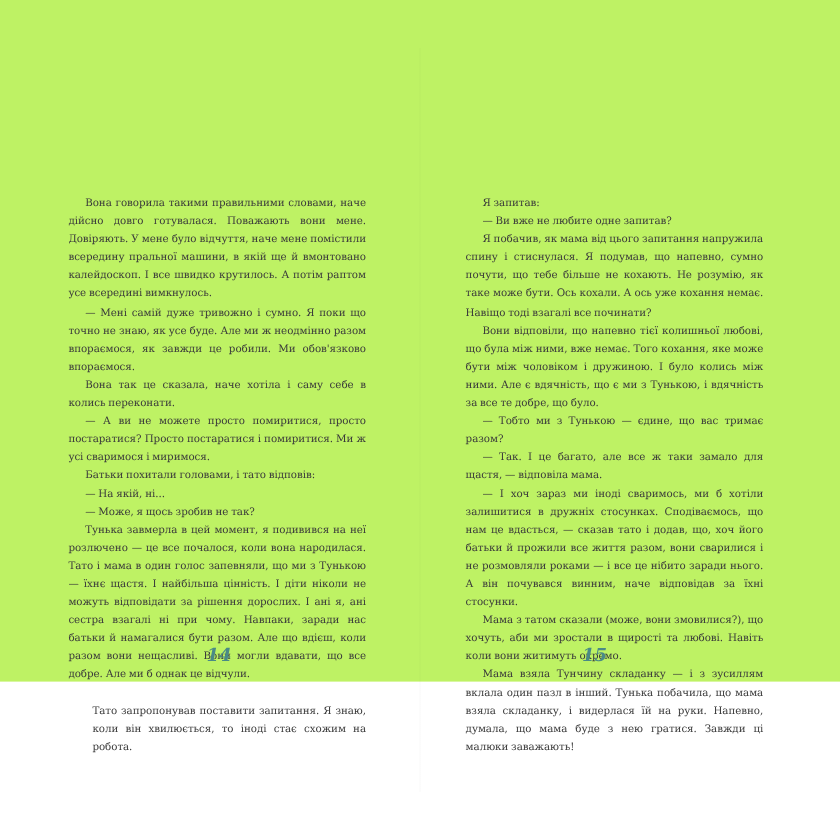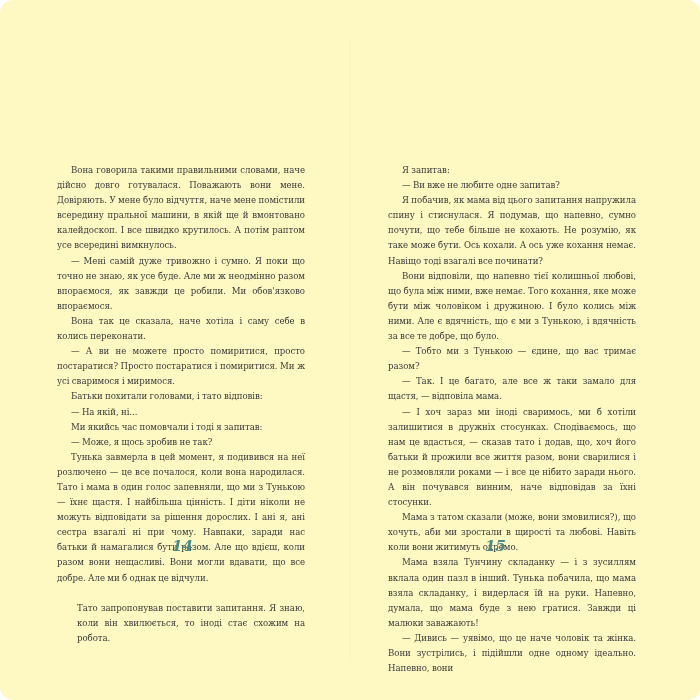--- a/index.html
+++ b/index.html
@@ -11,23 +11,22 @@
       width: 700px;
       height: 700px;
       position: relative;
       overflow: hidden;
       font-family: "DejaVu Serif", "Liberation Serif", serif;
       color: #3a3a3a;
     }
     .spread {
       position: absolute;
       left: 0; top: 0;
-      width: 700px; height: 700px;
-      background: #fef9c3;
-      border-radius: 13px;
+      width: 700px; height: 568px;
+      background: #bef264;
     }
     .gutter {
       position: absolute;
       left: 349px;
       top: 40px;
       width: 2px;
       height: 620px;
       background: linear-gradient(to right, rgba(0,0,0,0.0), rgba(0,0,0,0.025), rgba(0,0,0,0.0));
     }
     .page-text {
@@ -72,37 +71,35 @@
   <div class="gutter"></div>
 
   <div class="page-left">
     <div class="page-text">
       <p>Вона говорила такими правильними словами, наче дійсно довго готувалася. Поважають вони мене. Довіряють. У мене було відчуття, наче мене помістили всередину пральної машини, в якій ще й вмонтовано калейдоскоп. І все швидко крутилось. А потім раптом усе всередині вимкнулось.</p>
       <p>— Мені самій дуже тривожно і сумно. Я поки що точно не знаю, як усе буде. Але ми ж неодмінно разом впораємося, як завжди це робили. Ми обов'язково впораємося.</p>
       <p>Вона так це сказала, наче хотіла і саму себе в колись переконати.</p>
       <p>— А ви не можете просто помиритися, просто постаратися? Просто постаратися і помиритися. Ми ж усі сваримося і миримося.</p>
       <p>Батьки похитали головами, і тато відповів:</p>
       <p>— На якій, ні...</p>
-      <p>Ми якийсь час помовчали і тоді я запитав:</p>
       <p>— Може, я щось зробив не так?</p>
       <p>Тунька завмерла в цей момент, я подивився на неї розлючено — це все почалося, коли вона народилася. Тато і мама в один голос запевняли, що ми з Тунькою — їхнє щастя. І найбільша цінність. І діти ніколи не можуть відповідати за рішення дорослих. І ані я, ані сестра взагалі ні при чому. Навпаки, заради нас батьки й намагалися бути разом. Але що вдієш, коли разом вони нещасливі. Вони могли вдавати, що все добре. Але ми б однак це відчули.</p>
       <p class="gap">Тато запропонував поставити запитання. Я знаю, коли він хвилюється, то іноді стає схожим на робота.</p>
     </div>
     <div class="page-number">14</div>
   </div>
 
   <div class="page-right">
     <div class="page-text">
       <p>Я запитав:</p>
       <p>— Ви вже не любите одне запитав?</p>
       <p>Я побачив, як мама від цього запитання напружила спину і стиснулася. Я подумав, що напевно, сумно почути, що тебе більше не кохають. Не розумію, як таке може бути. Ось кохали. А ось уже кохання немає. Навіщо тоді взагалі все починати?</p>
       <p>Вони відповіли, що напевно тієї колишньої любові, що була між ними, вже немає. Того кохання, яке може бути між чоловіком і дружиною. І було колись між ними. Але є вдячність, що є ми з Тунькою, і вдячність за все те добре, що було.</p>
       <p>— Тобто ми з Тунькою — єдине, що вас тримає разом?</p>
       <p>— Так. І це багато, але все ж таки замало для щастя, — відповіла мама.</p>
       <p>— І хоч зараз ми іноді сваримось, ми б хотіли залишитися в дружніх стосунках. Сподіваємось, що нам це вдасться, — сказав тато і додав, що, хоч його батьки й прожили все життя разом, вони сварилися і не розмовляли роками — і все це нібито заради нього. А він почувався винним, наче відповідав за їхні стосунки.</p>
       <p>Мама з татом сказали (може, вони змовилися?), що хочуть, аби ми зростали в щирості та любові. Навіть коли вони житимуть окремо.</p>
       <p>Мама взяла Тунчину складанку — і з зусиллям вклала один пазл в інший. Тунька побачила, що мама взяла складанку, і видерлася їй на руки. Напевно, думала, що мама буде з нею гратися. Завжди ці малюки заважають!</p>
-      <p>— Дивись — уявімо, що це наче чоловік та жінка. Вони зустрілись, і підійшли одне одному ідеально. Напевно, вони</p>
     </div>
     <div class="page-number">15</div>
   </div>
 
 </div>
 
 </body></html>

